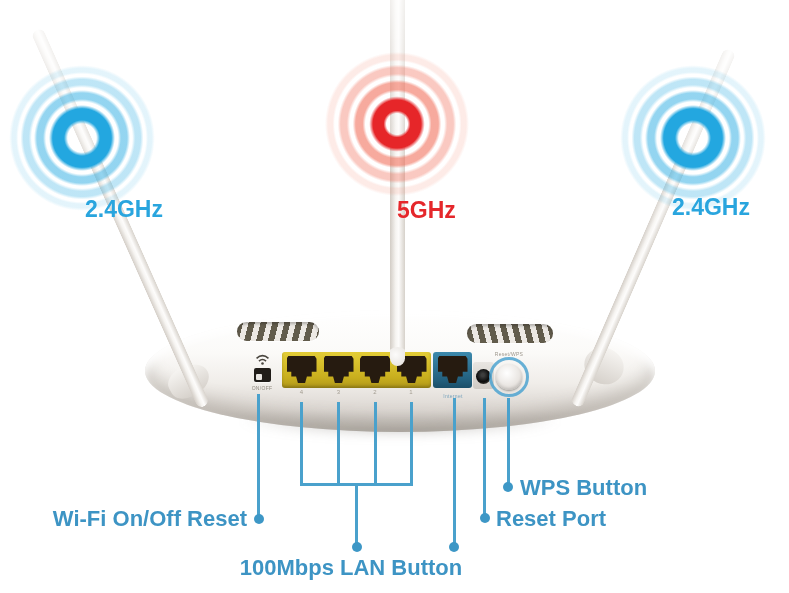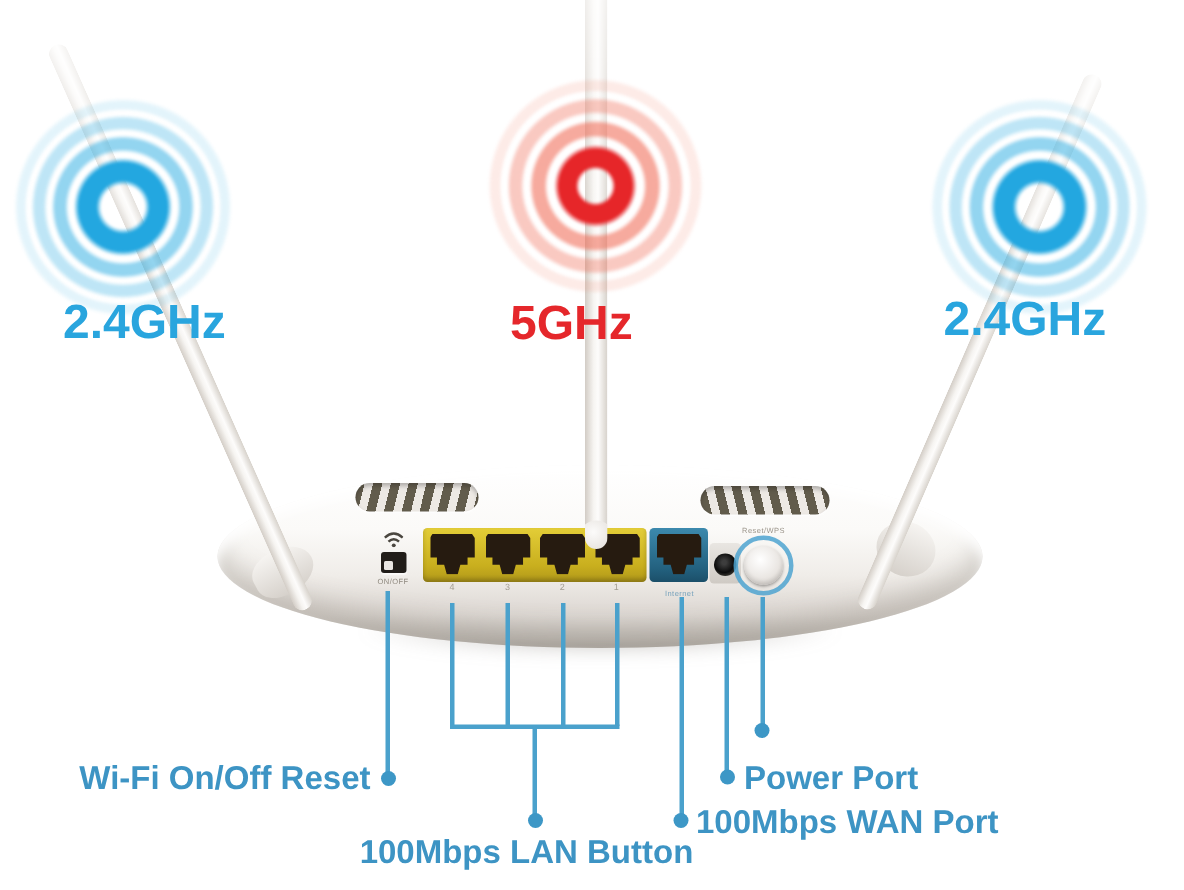--- a/index.html
+++ b/index.html
@@ -72,23 +72,23 @@
       rgba(255,255,255,0) 0 19%, #23a7e0 24% 39%, rgba(255,255,255,0) 44% 48%,
       rgba(41,171,226,.5) 52% 60%, rgba(255,255,255,0) 64% 67%,
       rgba(41,171,226,.3) 71% 78%, rgba(255,255,255,0) 82% 85%,
       rgba(41,171,226,.13) 88% 93%, rgba(255,255,255,0) 97%);}
   .ripple-red{background:radial-gradient(circle closest-side,
       rgba(255,255,255,0) 0 14%, #e62629 18% 32%, rgba(255,255,255,0) 37% 42%,
       rgba(240,100,78,.55) 46% 55%, rgba(255,255,255,0) 59% 63%,
       rgba(240,100,78,.35) 67% 75%, rgba(255,255,255,0) 79% 83%,
       rgba(244,130,105,.16) 86% 92%, rgba(255,255,255,0) 96%);}
   .r-left{left:7px;top:63px;} .r-center{left:322px;top:49px;} .r-right{left:618px;top:63px;}
-  .freq{position:absolute;font-size:32px;font-weight:600;z-index:7;white-space:nowrap;}
+  .freq{position:absolute;font-size:23px;font-weight:600;z-index:7;white-space:nowrap;margin-left:43px;}
   .freq.blue{color:#29a5de;} .freq.red{color:#e5272b;}
-  .f-left{left:42px;top:196px;} .f-center{left:340px;top:197px;} .f-right{left:629px;top:194px;}
+  .f-left{left:42px;top:196px;} .f-center{left:354px;top:197px;} .f-right{left:629px;top:194px;}
 
   
   .cline{position:absolute;width:3px;background:#4aa1cc;z-index:8;}
   .l-wifi{left:257px;top:394px;height:121px;}
   .l-lan{top:402px;height:82px;}
   .l-lan4{left:300px;} .l-lan3{left:337px;} .l-lan2{left:373.5px;} .l-lan1{left:409.5px;}
   .l-lan-h{position:absolute;left:300px;top:483px;width:112.5px;height:3px;background:#4aa1cc;z-index:8;}
   .l-lan-stem{left:355px;top:485px;height:58px;}
   .l-wan{left:452.5px;top:398px;height:145px;}
   .l-power{left:483px;top:398px;height:116px;}
@@ -170,17 +170,17 @@
   <div class="cline l-power"></div>
   <div class="cline l-wps"></div>
 
   <div class="cdot d-wifi"></div>
   <div class="cdot d-lan"></div>
   <div class="cdot d-wan"></div>
   <div class="cdot d-power"></div>
   <div class="cdot d-wps"></div>
 
   <div class="clabel cl-wifi">Wi-Fi On/Off Reset</div>
-  <div class="clabel cl-power">Power Port</div>
-  <div class="clabel cl-wan">100Mbps WAN Port</div>
+  <div class="clabel cl-wps">WPS Button</div>
+  <div class="clabel cl-power">Reset Port</div>
   <div class="clabel cl-lan">100Mbps LAN Button</div>
 
 </div>
 
 </body></html>

